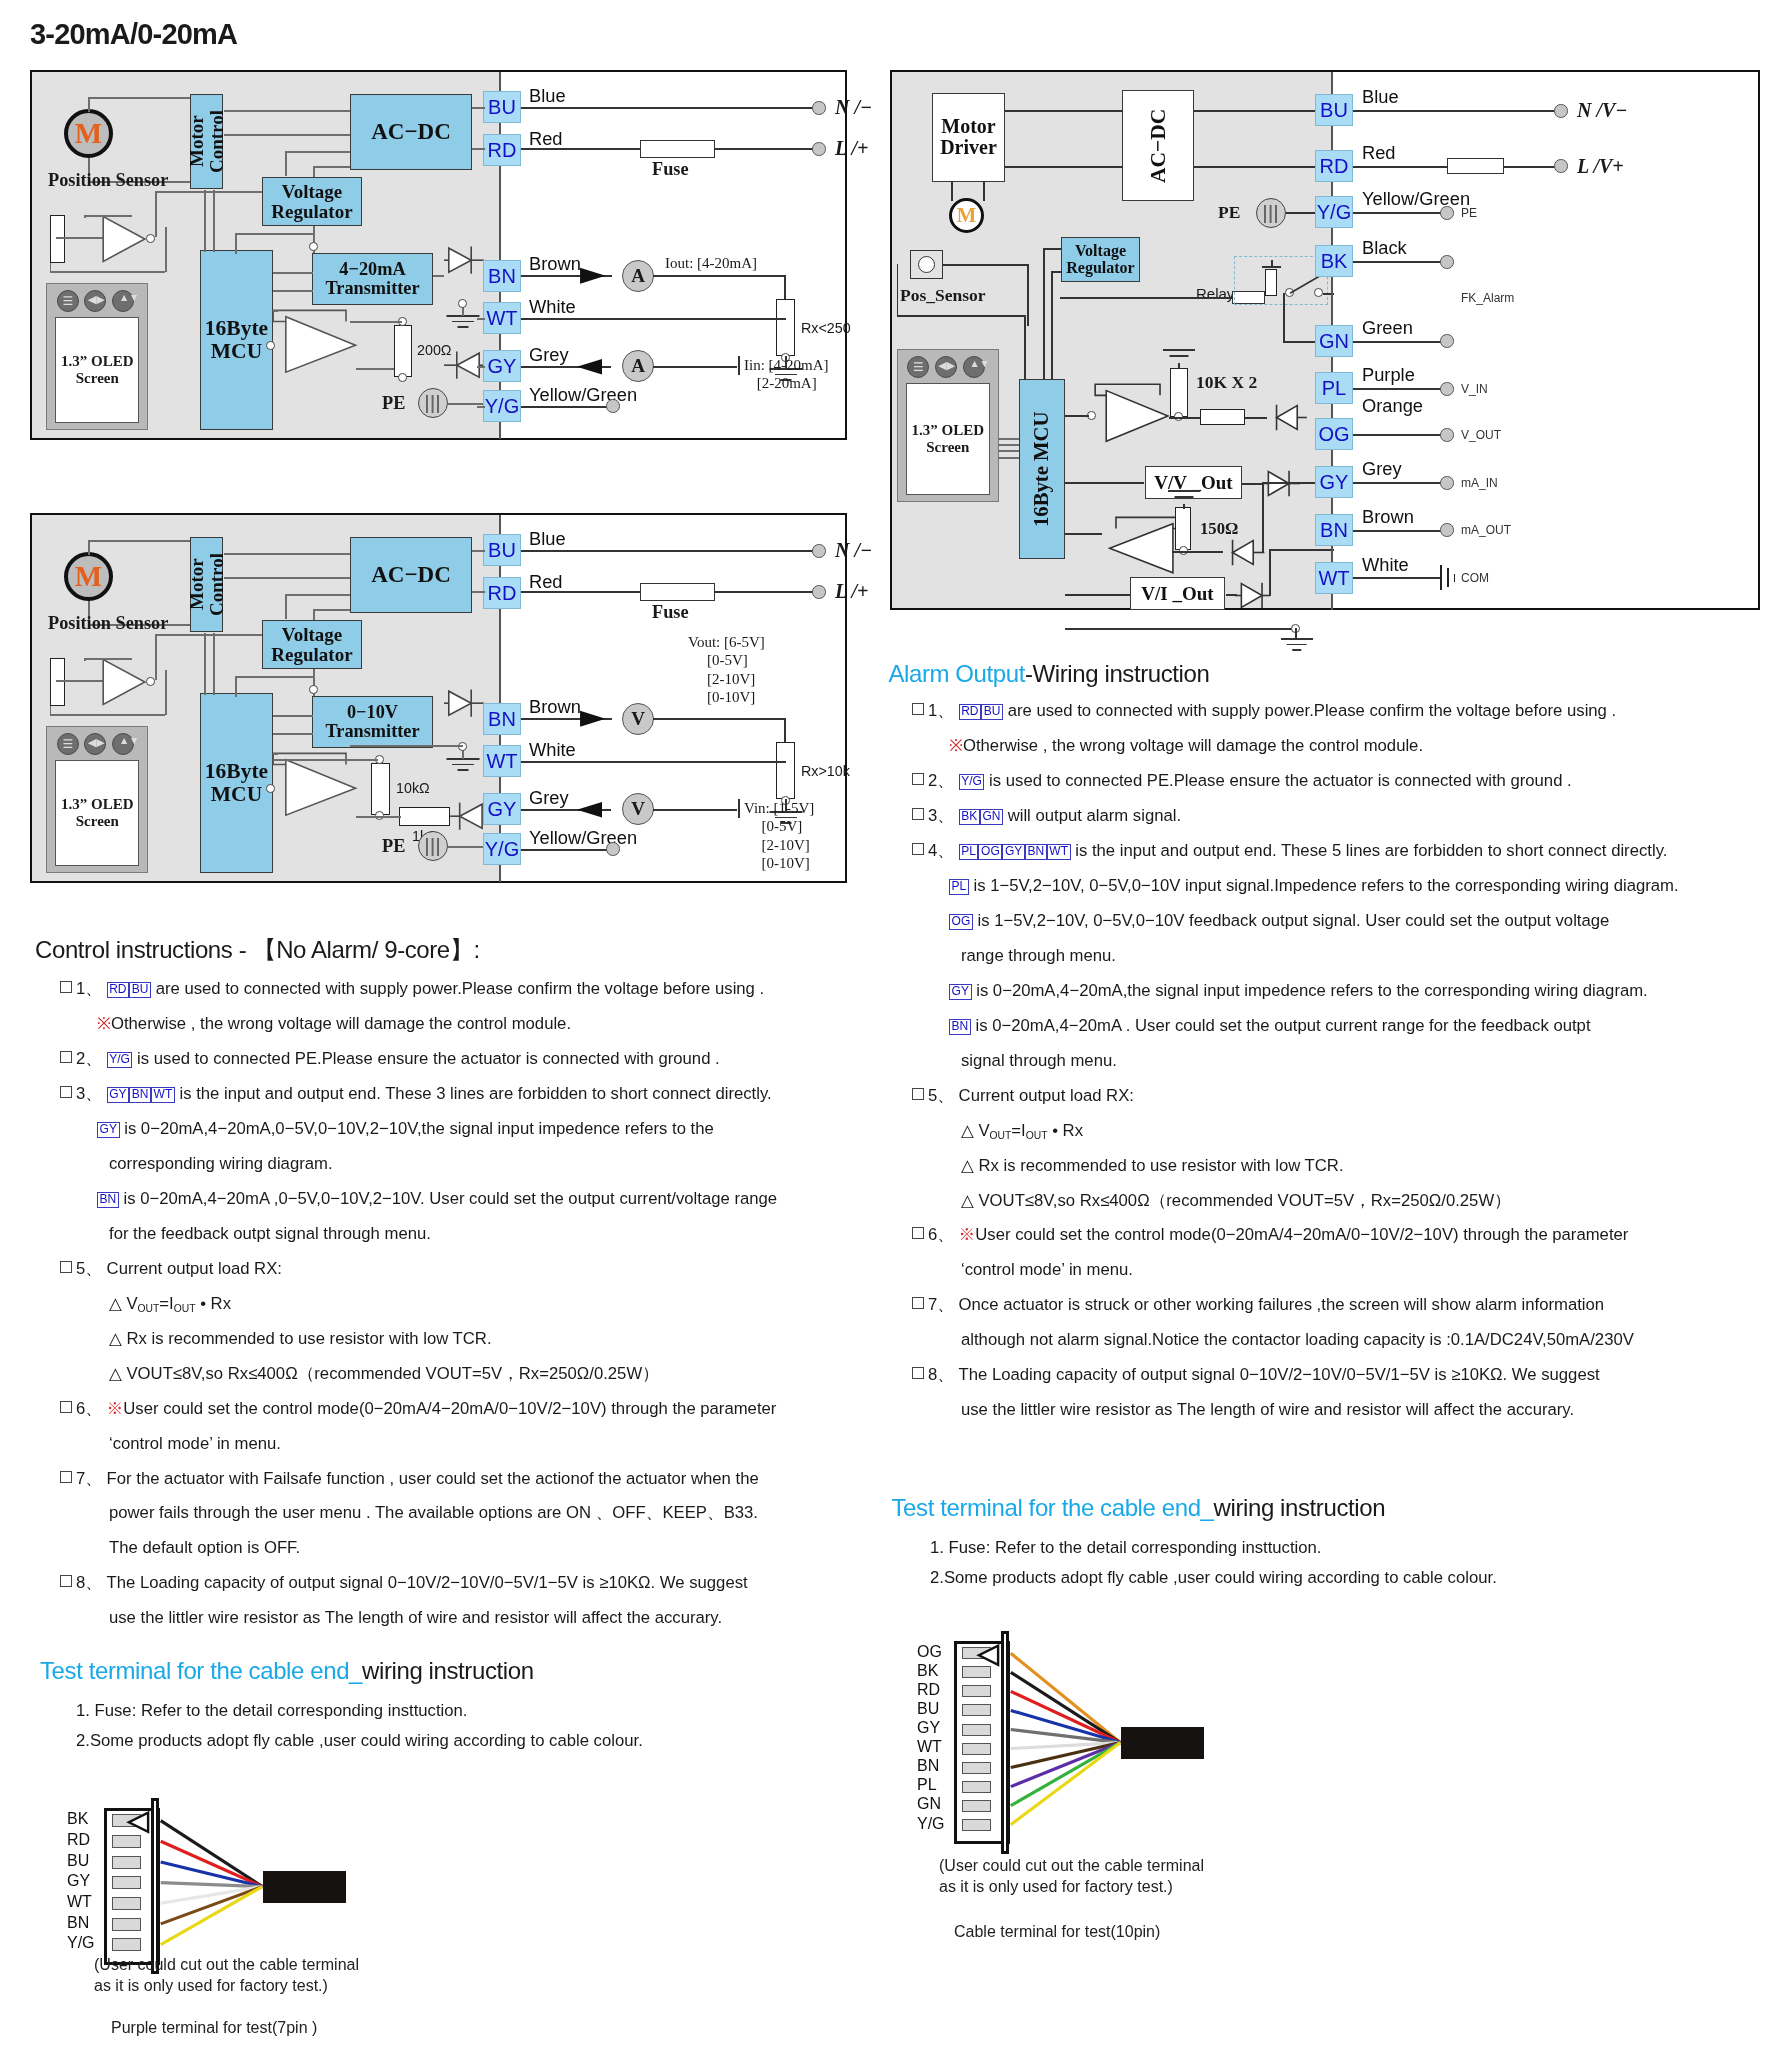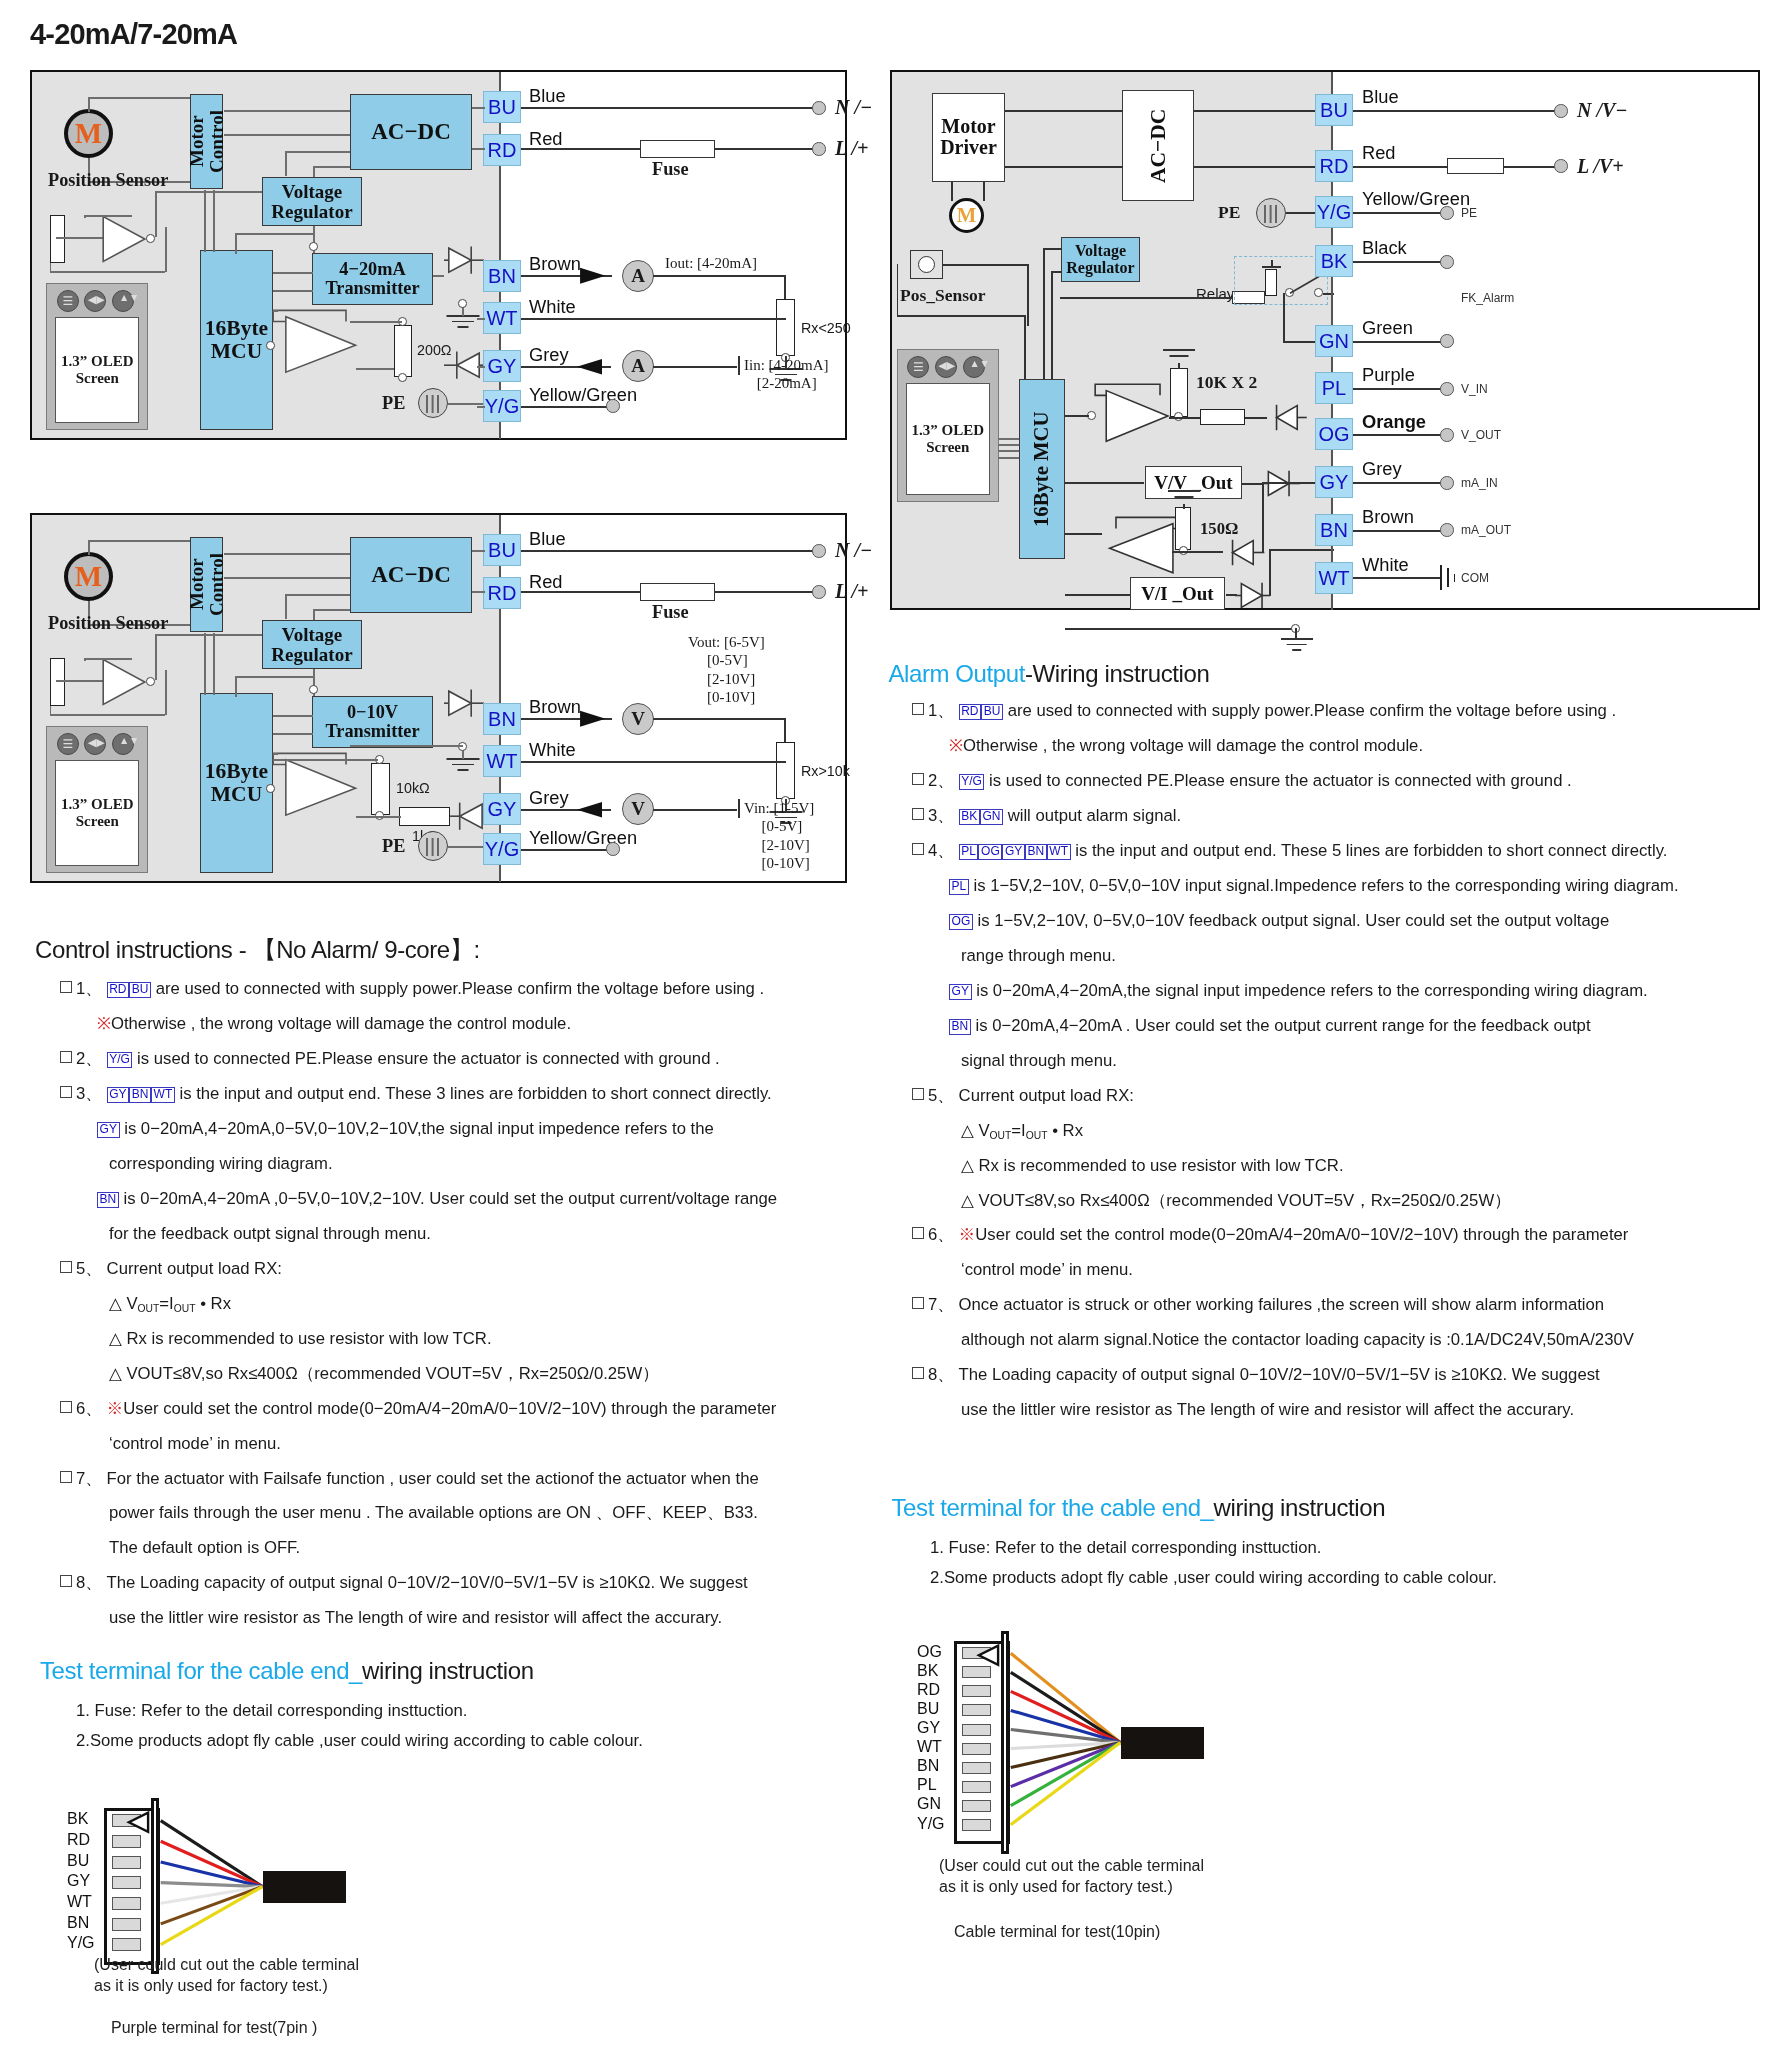--- a/index.html
+++ b/index.html
@@ -156,21 +156,21 @@
   .cablehead{ position:absolute; background:#16120f; }
   svg.wires { position:absolute; overflow:visible; }
 </style>
 </head>
 <body>
 
 <div class="page">
 
   <div class="col-left">
 
-    <div class="diagram-title" style="position:absolute;left:30px;top:17.5px;">4-20mA/7-20mA</div>
+    <div class="diagram-title" style="position:absolute;left:30px;top:17.5px;">3-20mA/0-20mA</div>
 
     <div class="dframe" style="left:30px; top:70px; width:817px; height:370px;">
       <div class="dgrey" style="width:469px;"></div>
 
       <div class="motor" style="left:32px; top:37px;">
           <span>M</span>
         </div>
       <div class="ln thin lnh" style="left:56px; top:25.4px; width:103px;"></div>
       <div class="ln thin lnv" style="left:56px; top:25.4px; height:14.3px;"></div>
       <div class="ln thin lnv" style="left:56px; top:86px; height:24px;"></div>
@@ -756,21 +756,21 @@
       <div class="term" style="left:423px; top:394px; width:38px; height:32px;">GY</div>
       <div class="term" style="left:423px; top:442px; width:38px; height:32px;">BN</div>
       <div class="term" style="left:423px; top:490px; width:38px; height:32px;">WT</div>
 
       <div class="wlabel" style="left:470px; top:14.3px;">Blue</div>
       <div class="wlabel" style="left:470px; top:70px;">Red</div>
       <div class="wlabel" style="left:470px; top:116px;">Yellow/Green</div>
       <div class="wlabel" style="left:470px; top:165px;">Black</div>
       <div class="wlabel" style="left:470px; top:245px;">Green</div>
       <div class="wlabel" style="left:470px; top:292px;">Purple</div>
-      <div class="wlabel" style="left:470px; top:339px;font-weight:bold;">Orange</div>
+      <div class="wlabel" style="left:470px; top:323px;">Orange</div>
       <div class="wlabel" style="left:470px; top:386px;">Grey</div>
       <div class="wlabel" style="left:470px; top:434px;">Brown</div>
       <div class="wlabel" style="left:470px; top:482px;">White</div>
 
       <div class="ln lnh" style="left:461px; top:38px; width:202px;"></div>
       <div class="dot" style="left:662px; top:32px;"></div>
       <div class="endlbl" style="left:685px; top:27px;">N /V−</div>
 
       <div class="ln lnh" style="left:461px; top:94px; width:94px;"></div>
       <div class="fuse" style="left:555px; top:86px; width:57px; height:16px;"></div>

